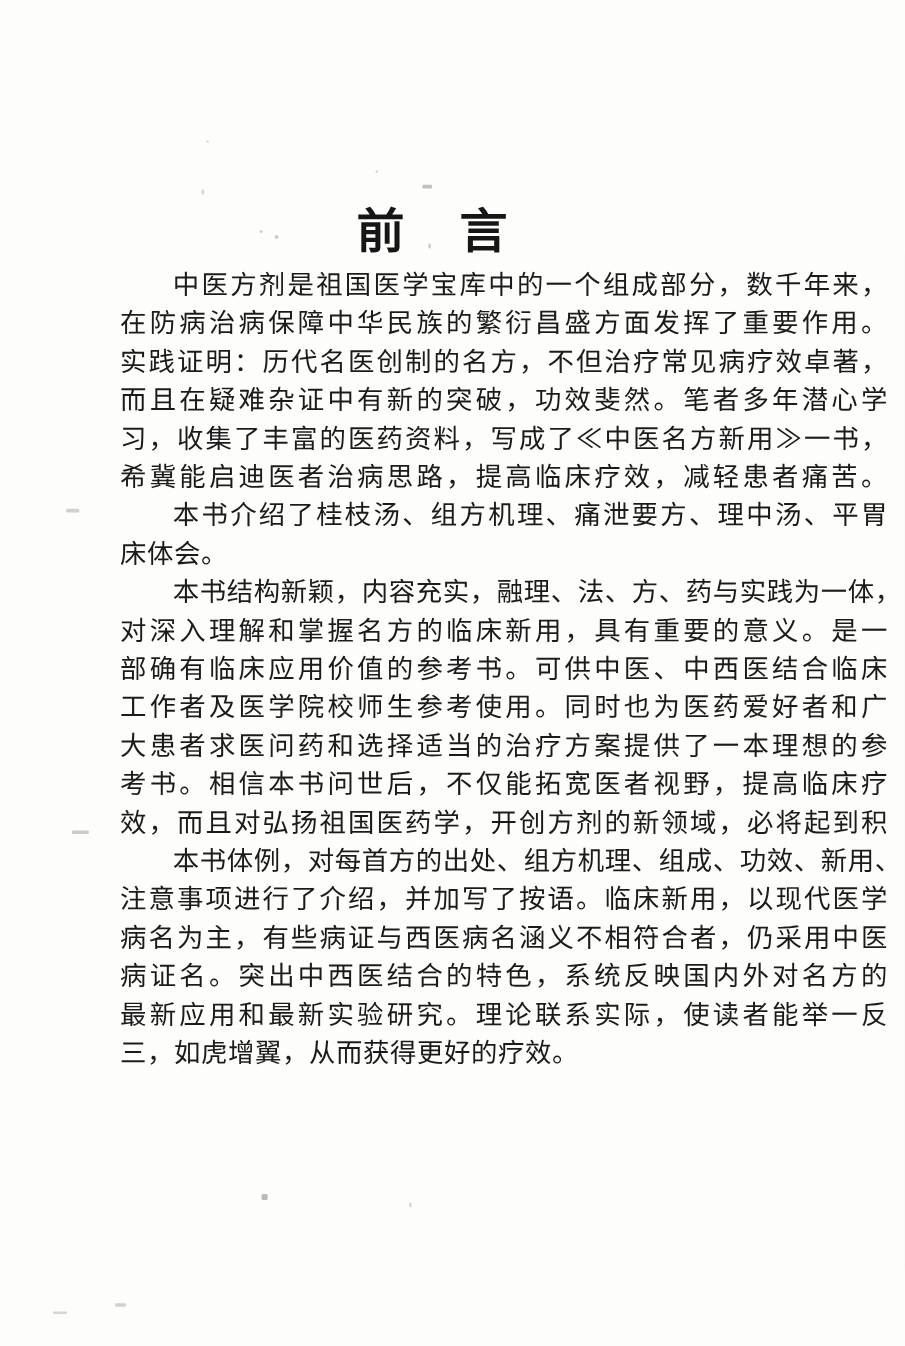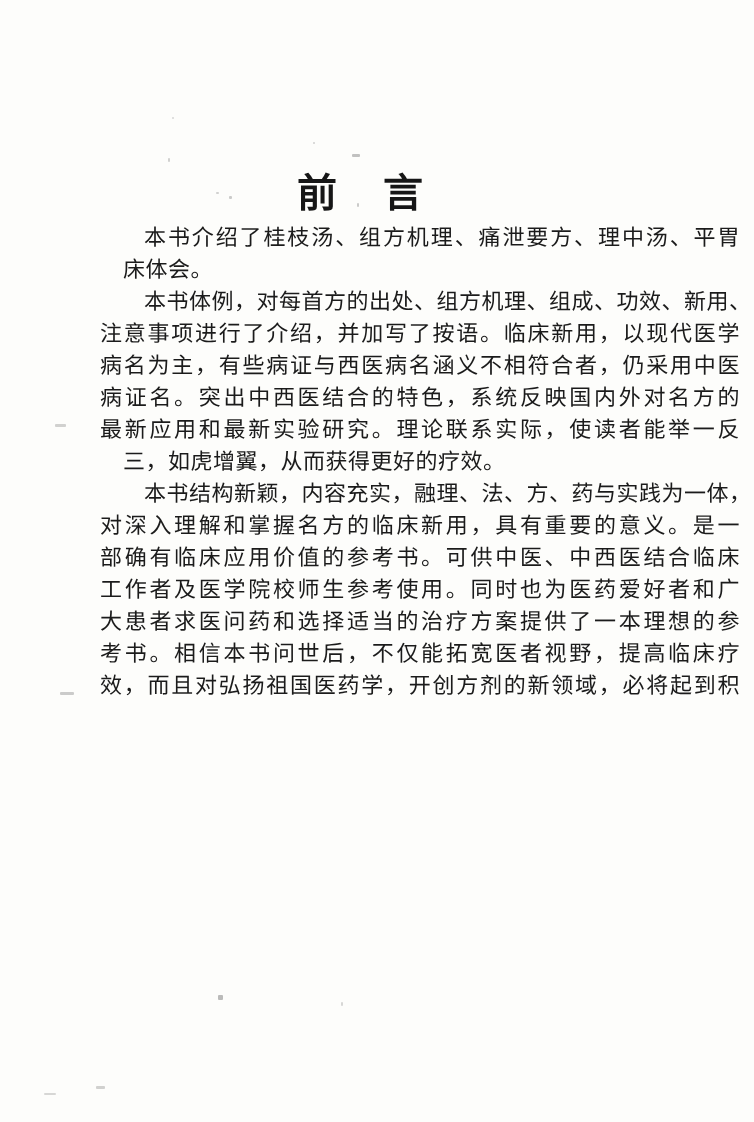--- a/index.html
+++ b/index.html
@@ -34,58 +34,66 @@
   .line{
     display:block;
     height:32px;
     white-space:nowrap;
     text-align:justify;
     text-align-last:justify;
     text-justify:inter-character;
     letter-spacing:0.5px;
   }
   .line.indent{text-indent:2em;}
-  .line.short{text-align-last:left;margin-left:23px;}
+  .line.short{text-align-last:left;}
   .speck{position:absolute;background:#8f8f8f;border-radius:1px;}
 </style>
 </head>
 <body>
 
 <div class="page">
 
   <h1 class="title">
     <span>前</span>
     <span>言</span>
   </h1>
 
   <div class="text-block">
 
+    <div class="para">
+      <span class="line indent">中医方剂是祖国医学宝库中的一个组成部分，数千年来，</span>
+      <span class="line">在防病治病保障中华民族的繁衍昌盛方面发挥了重要作用。</span>
+      <span class="line">实践证明：历代名医创制的名方，不但治疗常见病疗效卓著，</span>
+      <span class="line">而且在疑难杂证中有新的突破，功效斐然。笔者多年潜心学</span>
+      <span class="line">习，收集了丰富的医药资料，写成了≪中医名方新用≫一书，</span>
+      <span class="line">希冀能启迪医者治病思路，提高临床疗效，减轻患者痛苦。</span>
+    </div>
 
     <div class="para">
       <span class="line indent">本书介绍了桂枝汤、组方机理、痛泄要方、理中汤、平胃</span>
       <span class="line short">床体会。</span>
-    </div>
-
-    <div class="para">
-      <span class="line indent">本书体例，对每首方的出处、组方机理、组成、功效、新用、</span>
-      <span class="line">注意事项进行了介绍，并加写了按语。临床新用，以现代医学</span>
-      <span class="line">病名为主，有些病证与西医病名涵义不相符合者，仍采用中医</span>
-      <span class="line">病证名。突出中西医结合的特色，系统反映国内外对名方的</span>
-      <span class="line">最新应用和最新实验研究。理论联系实际，使读者能举一反</span>
-      <span class="line short">三，如虎增翼，从而获得更好的疗效。</span>
     </div>
 
     <div class="para">
       <span class="line indent">本书结构新颖，内容充实，融理、法、方、药与实践为一体，</span>
       <span class="line">对深入理解和掌握名方的临床新用，具有重要的意义。是一</span>
       <span class="line">部确有临床应用价值的参考书。可供中医、中西医结合临床</span>
       <span class="line">工作者及医学院校师生参考使用。同时也为医药爱好者和广</span>
       <span class="line">大患者求医问药和选择适当的治疗方案提供了一本理想的参</span>
       <span class="line">考书。相信本书问世后，不仅能拓宽医者视野，提高临床疗</span>
       <span class="line">效，而且对弘扬祖国医药学，开创方剂的新领域，必将起到积</span>
+    </div>
+
+    <div class="para">
+      <span class="line indent">本书体例，对每首方的出处、组方机理、组成、功效、新用、</span>
+      <span class="line">注意事项进行了介绍，并加写了按语。临床新用，以现代医学</span>
+      <span class="line">病名为主，有些病证与西医病名涵义不相符合者，仍采用中医</span>
+      <span class="line">病证名。突出中西医结合的特色，系统反映国内外对名方的</span>
+      <span class="line">最新应用和最新实验研究。理论联系实际，使读者能举一反</span>
+      <span class="line short">三，如虎增翼，从而获得更好的疗效。</span>
     </div>
 
   </div>
 
   <div class="speck" style="left:352px;top:154px;width:8px;height:3px;opacity:.55;"></div>
   <div class="speck" style="left:313px;top:142px;width:2px;height:2px;opacity:.4;"></div>
   <div class="speck" style="left:357px;top:203px;width:2px;height:4px;opacity:.45;"></div>
   <div class="speck" style="left:172px;top:117px;width:2px;height:2px;opacity:.35;"></div>
   <div class="speck" style="left:168px;top:158px;width:2px;height:4px;opacity:.4;"></div>
   <div class="speck" style="left:216px;top:192px;width:3px;height:2px;opacity:.4;"></div>

